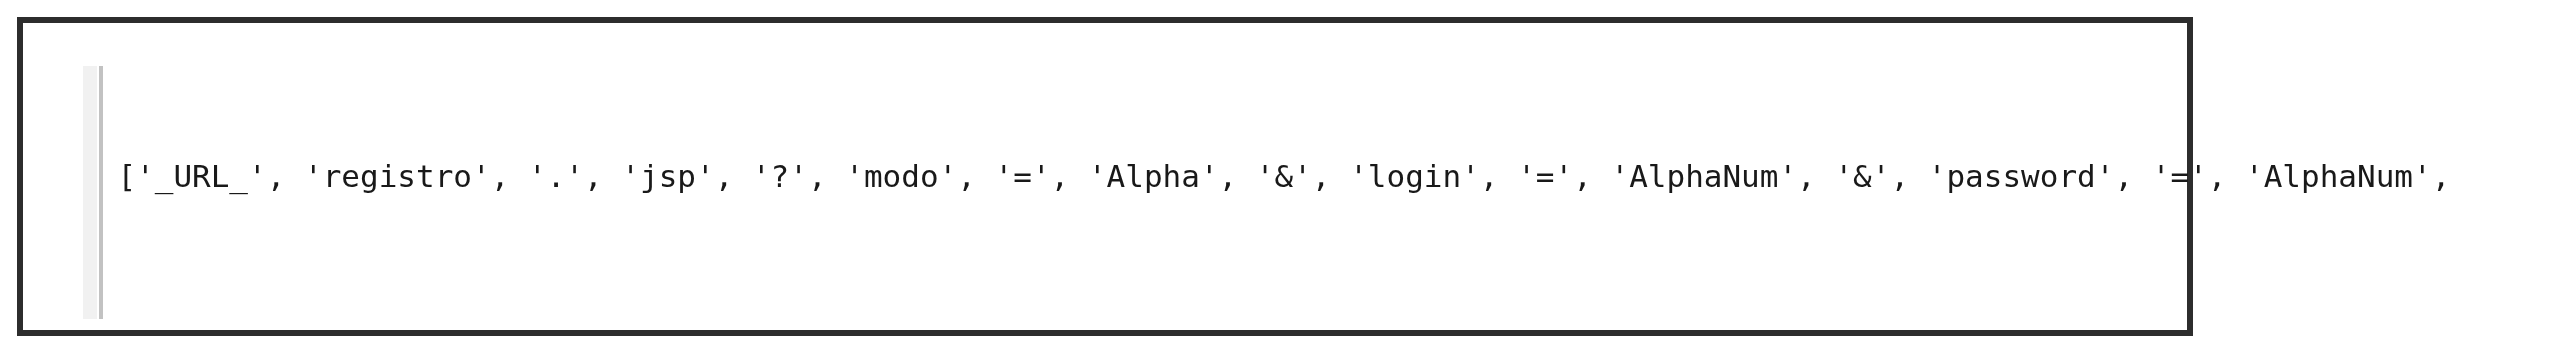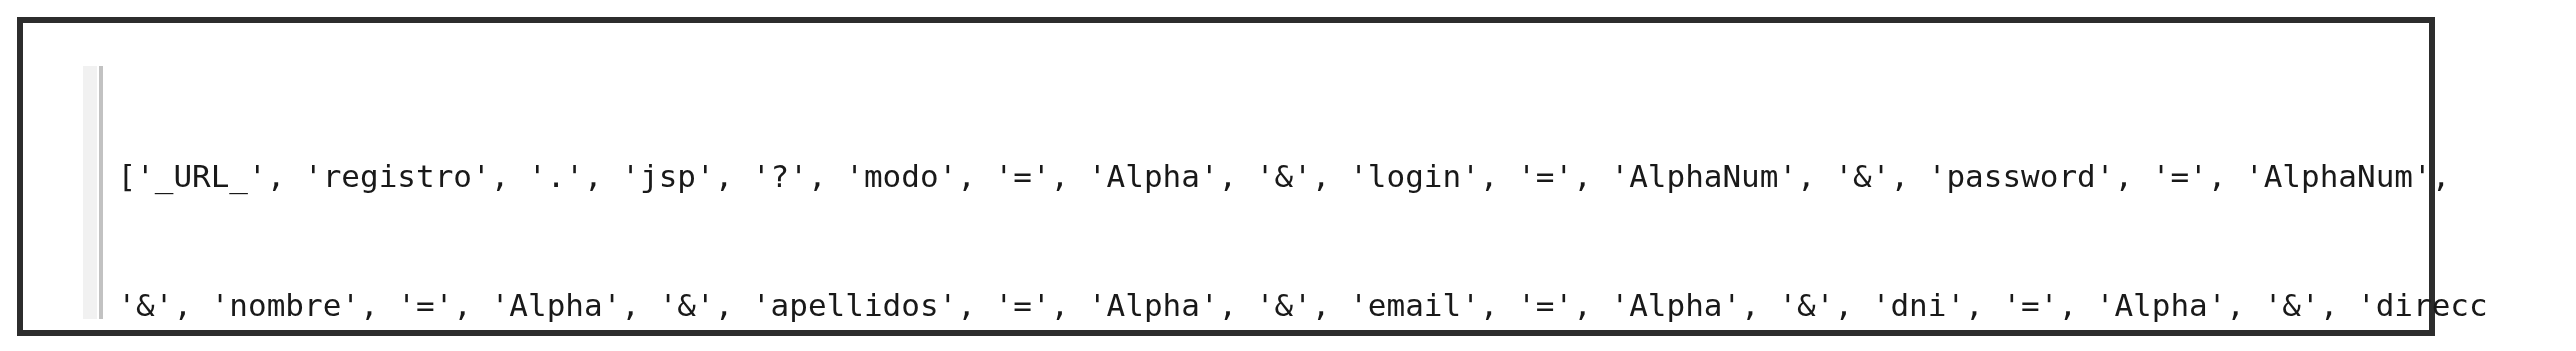--- a/index.html
+++ b/index.html
@@ -14,21 +14,21 @@
     position: relative;
     width: 2576px;
     height: 352px;
     background: #ffffff;
     font-family: "DejaVu Sans Mono", "Liberation Mono", monospace;
   }
   .frame {
     position: absolute;
     left: 17.4px;
     top: 17.4px;
-    width: 2418px;
+    width: 2176px;
     height: 319px;
     box-sizing: border-box;
     border: 6.3px solid #2d2d2d;
     background: #ffffff;
   }
   
   .gutter-bar {
     position: absolute;
     left: 60px;
     top: 43px;
@@ -60,21 +60,20 @@
 </style>
 </head>
 <body>
 
 <div class="stage">
   <div class="frame">
     <div class="gutter-bar"></div>
     <div class="gutter-line"></div>
     <div class="console">
       <div class="line">['_URL_', 'registro', '.', 'jsp', '?', 'modo', '=', 'Alpha', '&amp;', 'login', '=', 'AlphaNum', '&amp;', 'password', '=', 'AlphaNum',</div>
-      <div class="line">'&amp;', 'nombre', '=', 'Alpha', '&amp;', 'apellidos', '=', 'Alpha', '&amp;', 'email', '=', 'Alpha', '&amp;', 'dni', '=', 'Alpha', '&amp;', 'direcc</div>
       
       
       
       
     </div>
   </div>
 </div>
 
 
 </body></html>

